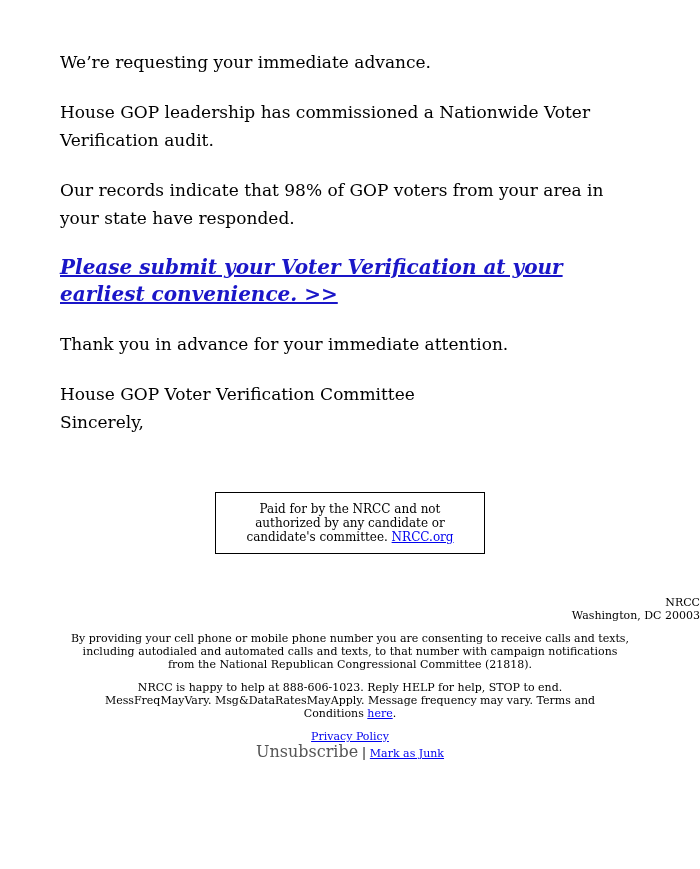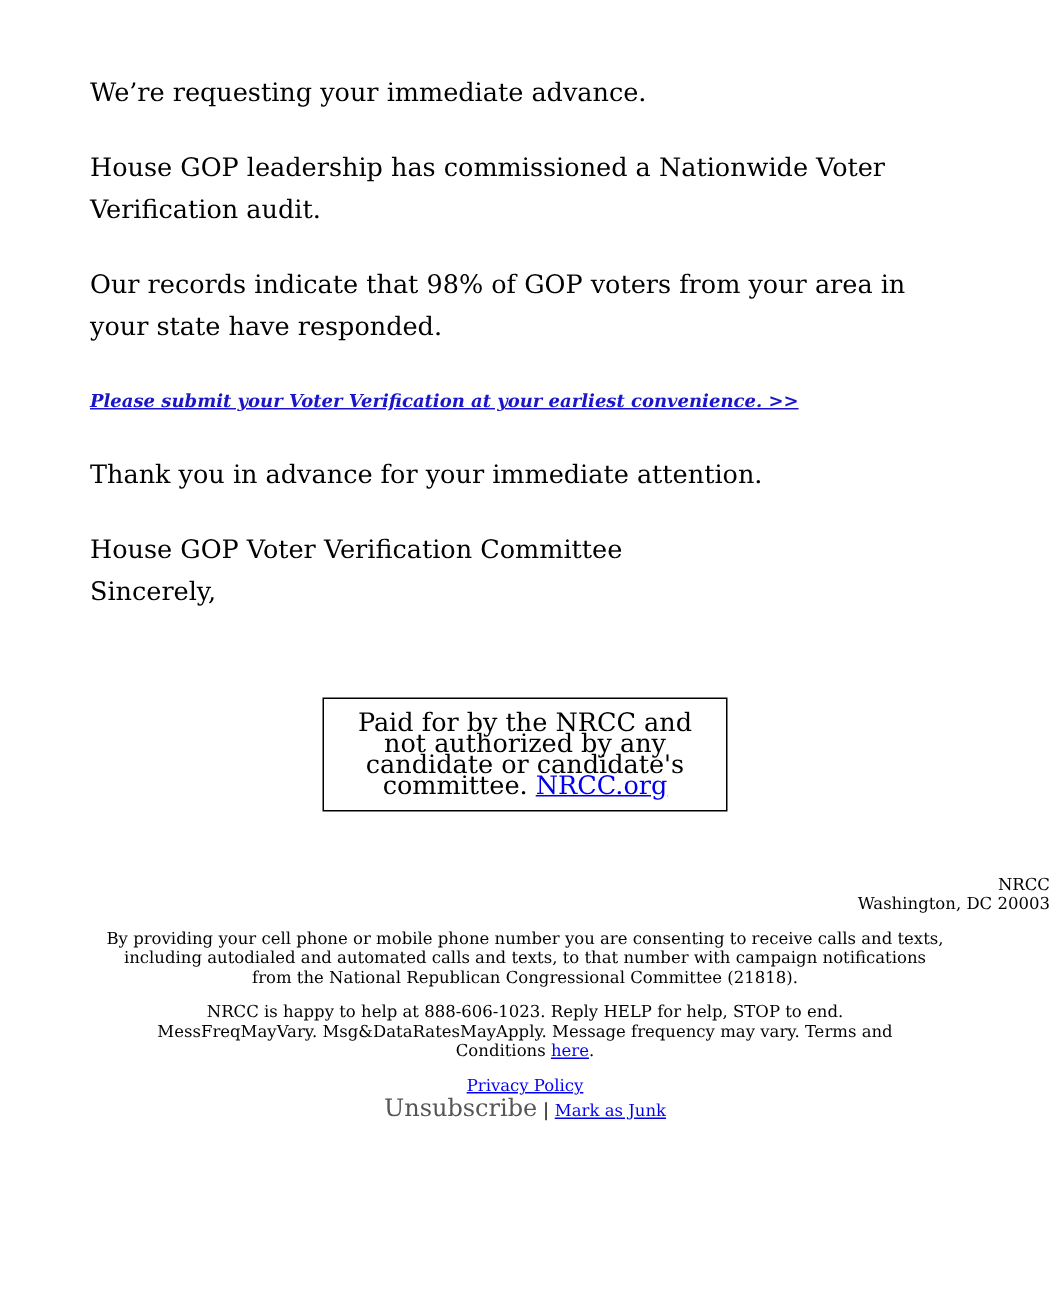--- a/index.html
+++ b/index.html
@@ -24,37 +24,37 @@
     line-height:28px;
     margin:0 0 22px 0;
     max-width:565px;
   }
   .cta-para{
     margin:0 0 22px 0;
     max-width:572px;
   }
   a.cta-link{
     color:var(--link-blue);
-    font-size:12px;
+    font-size:20px;
     line-height:27px;
     font-weight:bold;
     font-style:italic;
     text-decoration:underline;
     cursor:pointer;
   }
   .signature{
     margin-bottom:0;
   }
   .disclaimer-box{
     margin:56px auto 0 auto;
     width:270px;
     border:1px solid #000000;
     padding:9px 12px;
     text-align:center;
-    font-size:17px;
+    font-size:12px;
     line-height:14px;
   }
   .footer{
     margin-top:42px;
     text-align:center;
     font-size:11px;
     line-height:13px;
   }
   .footer .block{
     margin-bottom:10px;

